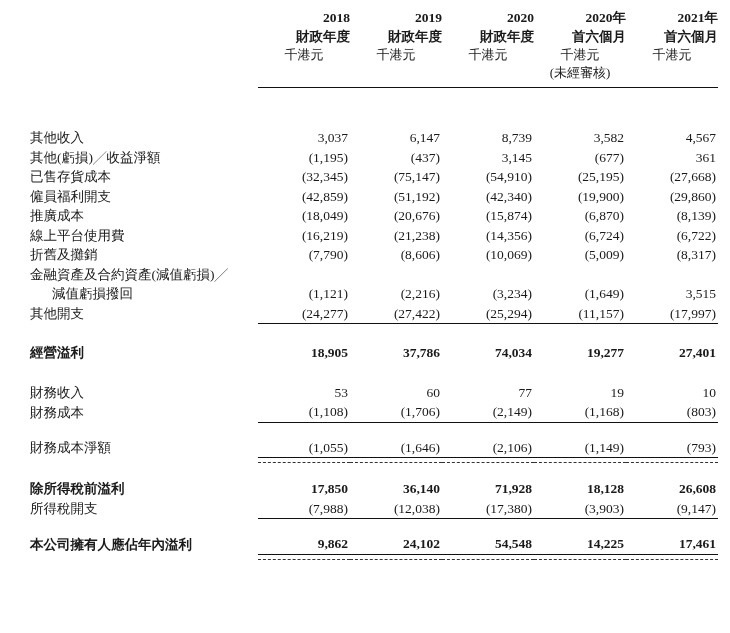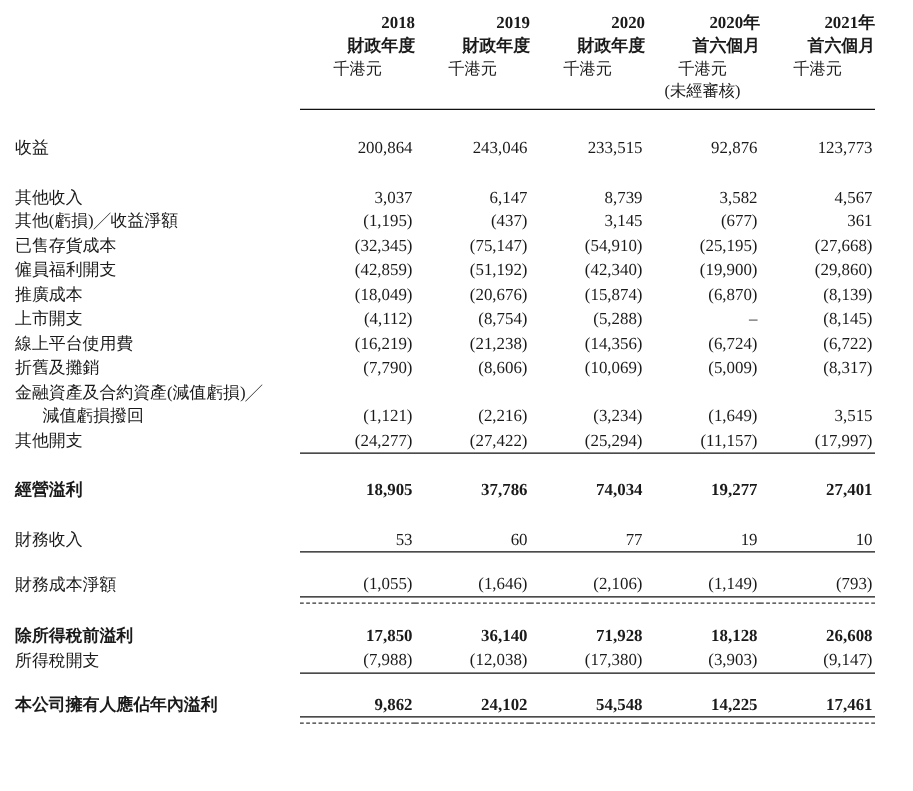--- a/index.html
+++ b/index.html
@@ -12,21 +12,21 @@
     height: 633px;
     font-family: "Liberation Serif", serif;
     color: #1a1a1a;
     -webkit-font-smoothing: antialiased;
   }
   .sheet {
     position: relative;
     width: 730px;
     height: 633px;
     box-sizing: border-box;
-    padding: 8px 12px 0 4px;
+    padding: 8px 12px 0 22px;
   }
   table.fin {
     width: 696px;
     border-collapse: collapse;
     table-layout: fixed;
     font-size: 13.5px;
   }
   table.fin col.lbl { width: 236px; }
   table.fin col.num { width: 92px; }
   table.fin td, table.fin th {
@@ -149,28 +149,20 @@
         <td></td>
         <td></td>
         <td></td>
         <td></td>
         <td></td>
       </tr>
       <tr class="sp20">
           <td colspan="6"></td>
         </tr>
 
-      <tr class="row">
-        <td class="lblc">收益</td>
-        <td class="numc">200,864</td>
-        <td class="numc">243,046</td>
-        <td class="numc">233,515</td>
-        <td class="numc">92,876</td>
-        <td class="numc">123,773</td>
-      </tr>
 
       <tr class="sp20">
           <td colspan="6"></td>
         </tr>
 
       <tr class="row">
         <td class="lblc">其他收入</td>
         <td class="numc">3,037</td>
         <td class="numc">6,147</td>
         <td class="numc">8,739</td>
@@ -207,28 +199,20 @@
 
       <tr class="row">
         <td class="lblc">推廣成本</td>
         <td class="numc">(18,049)</td>
         <td class="numc">(20,676)</td>
         <td class="numc">(15,874)</td>
         <td class="numc">(6,870)</td>
         <td class="numc">(8,139)</td>
       </tr>
 
-      <tr class="row">
-        <td class="lblc">上市開支</td>
-        <td class="numc">(4,112)</td>
-        <td class="numc">(8,754)</td>
-        <td class="numc">(5,288)</td>
-        <td class="numc">–</td>
-        <td class="numc">(8,145)</td>
-      </tr>
 
       <tr class="row">
         <td class="lblc">線上平台使用費</td>
         <td class="numc">(16,219)</td>
         <td class="numc">(21,238)</td>
         <td class="numc">(14,356)</td>
         <td class="numc">(6,724)</td>
         <td class="numc">(6,722)</td>
       </tr>
 
@@ -295,20 +279,28 @@
 
       <tr class="row">
         <td class="lblc">財務收入</td>
         <td class="numc">53</td>
         <td class="numc">60</td>
         <td class="numc">77</td>
         <td class="numc">19</td>
         <td class="numc">10</td>
       </tr>
 
+      <tr class="row">
+        <td class="lblc">財務成本</td>
+        <td class="numc">(1,108)</td>
+        <td class="numc">(1,706)</td>
+        <td class="numc">(2,149)</td>
+        <td class="numc">(1,168)</td>
+        <td class="numc">(803)</td>
+      </tr>
 
       <tr class="rule">
         <td class="lblc"></td>
         <td class="numc"></td>
         <td class="numc"></td>
         <td class="numc"></td>
         <td class="numc"></td>
         <td class="numc"></td>
       </tr>
       <tr class="sp12">

